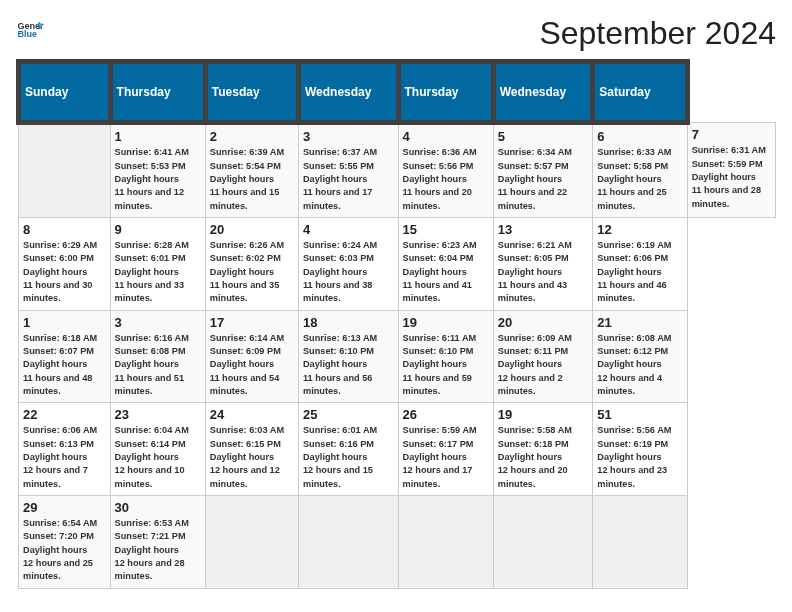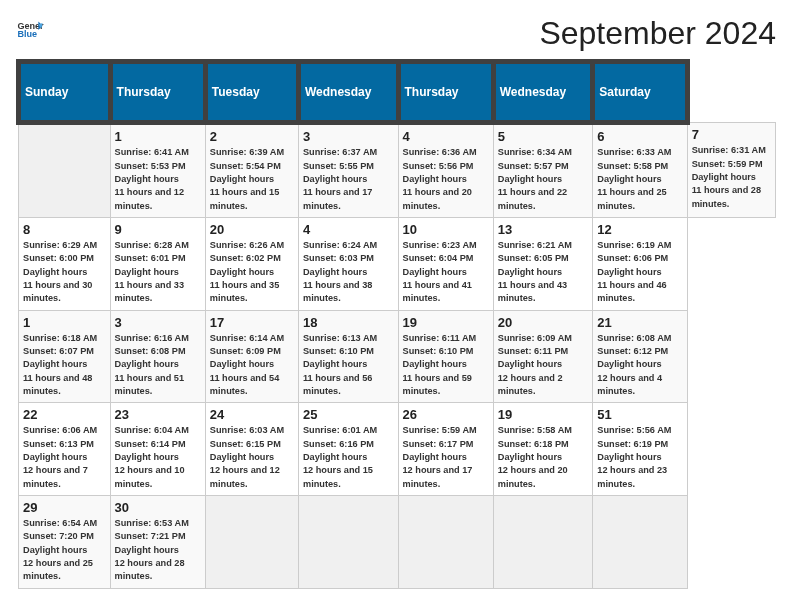--- a/index.html
+++ b/index.html
@@ -154,21 +154,21 @@
         </td>
         <td>
           <span class="day-number">20</span>
           <div class="day-info">Sunrise: 6:26 AM<br>Sunset: 6:02 PM<br>Daylight hours<br>11 hours and 35 minutes.</div>
         </td>
         <td>
           <span class="day-number">4</span>
           <div class="day-info">Sunrise: 6:24 AM<br>Sunset: 6:03 PM<br>Daylight hours<br>11 hours and 38 minutes.</div>
         </td>
         <td>
-          <span class="day-number">10</span>
+          <span class="day-number">15</span>
           <div class="day-info">Sunrise: 6:23 AM<br>Sunset: 6:04 PM<br>Daylight hours<br>11 hours and 41 minutes.</div>
         </td>
         <td>
           <span class="day-number">13</span>
           <div class="day-info">Sunrise: 6:21 AM<br>Sunset: 6:05 PM<br>Daylight hours<br>11 hours and 43 minutes.</div>
         </td>
         <td>
           <span class="day-number">12</span>
           <div class="day-info">Sunrise: 6:19 AM<br>Sunset: 6:06 PM<br>Daylight hours<br>11 hours and 46 minutes.</div>
         </td>

